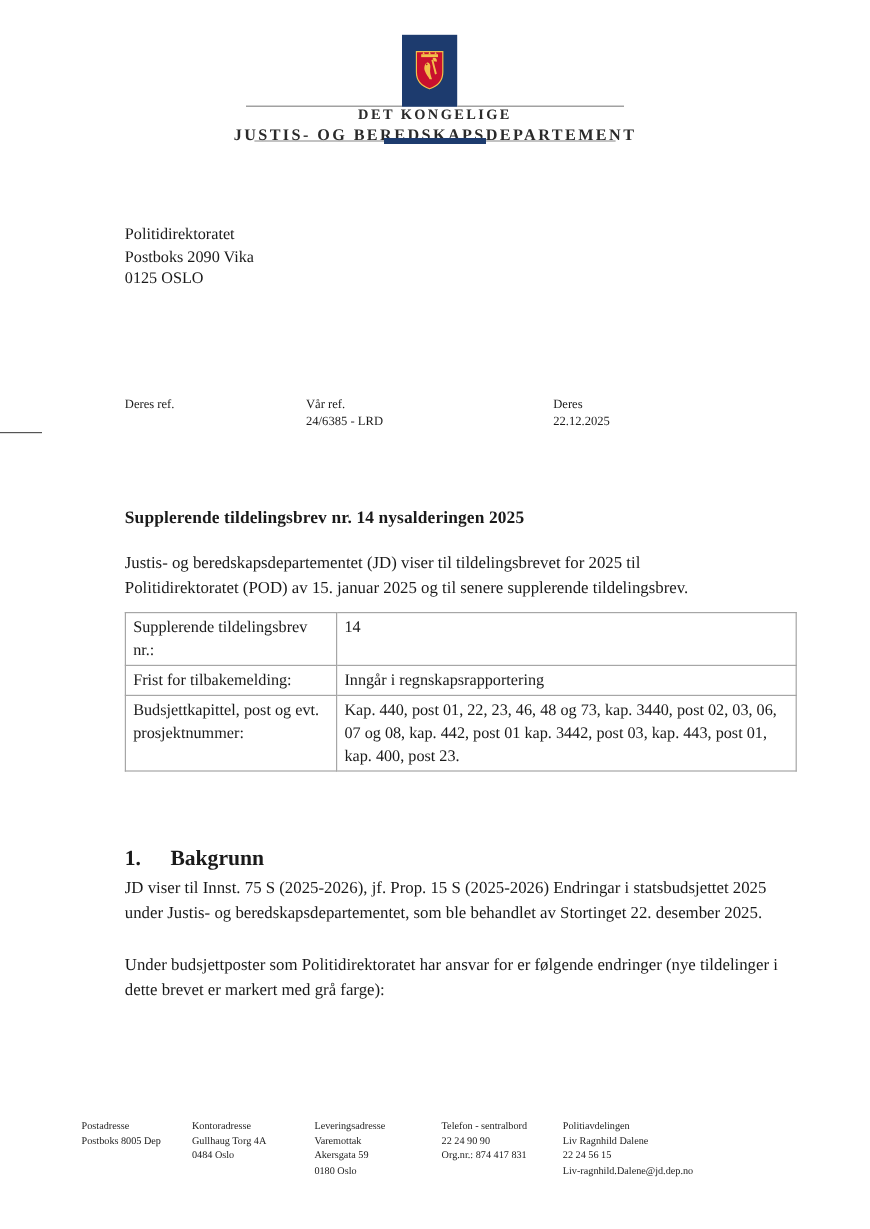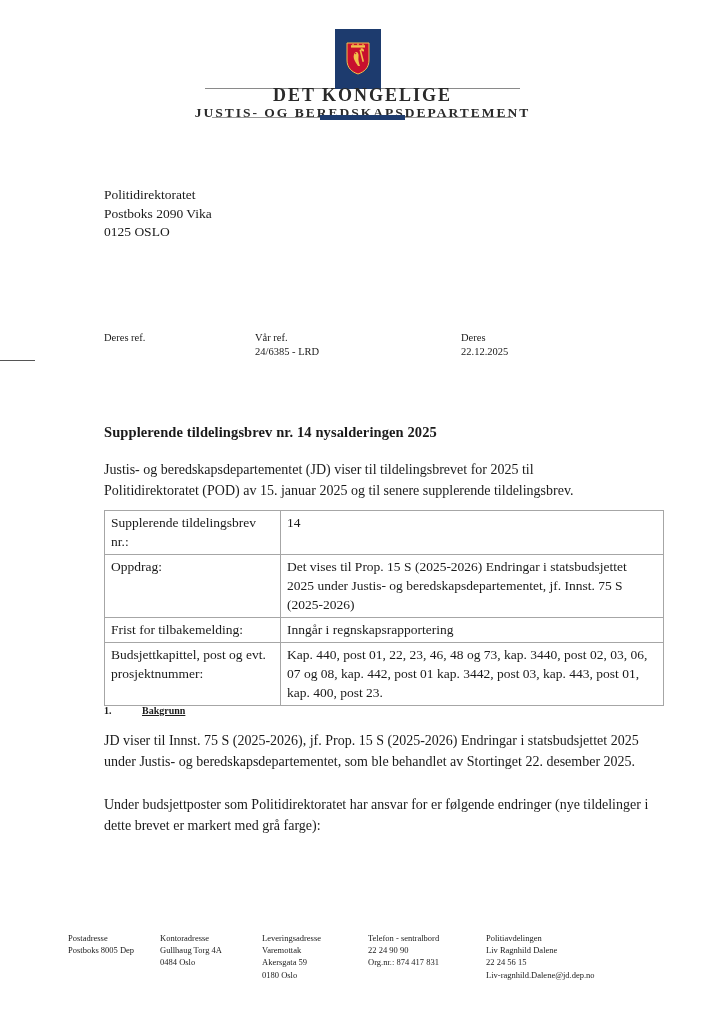--- a/index.html
+++ b/index.html
@@ -53,21 +53,21 @@
     position: absolute;
     left: 0;
     top: 86px;
     width: 725px;
     text-align: center;
     font-family: "Liberation Serif", "DejaVu Serif", serif;
     color: #2a2a2a;
     letter-spacing: 2.0px;
     font-weight: bold;
   }
-  .logo-line1 { font-size: 18px; line-height: 18px; }
+  .logo-line1 { font-size: 12px; line-height: 18px; }
   .logo-line2 { font-size: 13.5px; line-height: 18px; }
 
   .underbar-thick {
     position: absolute;
     left: 320px;
     top: 115px;
     width: 85px;
     height: 5px;
     background: #1d3b6e;
   }
@@ -151,23 +151,22 @@
     padding: 2px 6px 3px 6px;
     vertical-align: top;
   }
   #info-table td.label-col { width: 163px; margin-top: 12px; }
 
   
   #section-heading {
     position: absolute;
     left: 104px;
     top: 705px;
-    font-size: 10px;
+    font-size: 18px;
     font-weight: bold;
-    text-decoration: underline;
   }
   #section-heading .num { display: inline-block; width: 38px; }
 
   #para-1 {
     position: absolute;
     left: 104px;
     top: 730px;
     width: 545px;
     font-size: 14px;
     line-height: 21px;
@@ -192,21 +191,21 @@
     color: #1a1a1a;
   }
   #footer .fcol {
     position: absolute;
     top: 0;
   }
   #footer .f1 { left: 0px;   width: 92px; }
   #footer .f2 { left: 92px;  width: 100px; }
   #footer .f3 { left: 194px; width: 105px; }
   #footer .f4 { left: 300px; width: 118px; }
-  #footer .f5 { left: 418px; width: 182px; }
+  #footer .f5 { left: 401px; width: 182px; }
   #footer .fhead { display: block; }
   #footer .fline { display: block; white-space: nowrap; }
 </style>
 </head>
 <body>
 
 <div id="letterhead">
 
   <div class="crest-box">
     <svg class="crest-shield" viewBox="0 0 24 33">
@@ -257,24 +256,20 @@
 </div>
 
 <div id="doc-title">Supplerende tildelingsbrev nr. 14 nysalderingen 2025</div>
 <div id="intro-para">Justis- og beredskapsdepartementet (JD) viser til tildelingsbrevet for 2025 til Politidirektoratet (POD) av 15. januar 2025 og til senere supplerende tildelingsbrev.</div>
 
 <table id="info-table">
   <tbody>
     <tr>
       <td class="label-col">Supplerende tildelingsbrev nr.:</td>
       <td>14</td>
-    </tr>
-    <tr>
-      <td class="label-col">Oppdrag:</td>
-      <td>Det vises til Prop. 15 S (2025-2026) Endringar i statsbudsjettet 2025 under Justis- og beredskapsdepartementet, jf. Innst. 75 S (2025-2026)</td>
     </tr>
     <tr>
       <td class="label-col">Frist for tilbakemelding:</td>
       <td>Inngår i regnskapsrapportering</td>
     </tr>
     <tr>
       <td class="label-col">Budsjettkapittel, post og evt. prosjektnummer:</td>
       <td>Kap. 440, post 01, 22,  23, 46, 48 og 73, kap. 3440, post 02, 03, 06, 07 og 08, kap. 442, post 01 kap. 3442, post 03, kap. 443, post 01, kap. 400, post 23.</td>
     </tr>
   </tbody>

